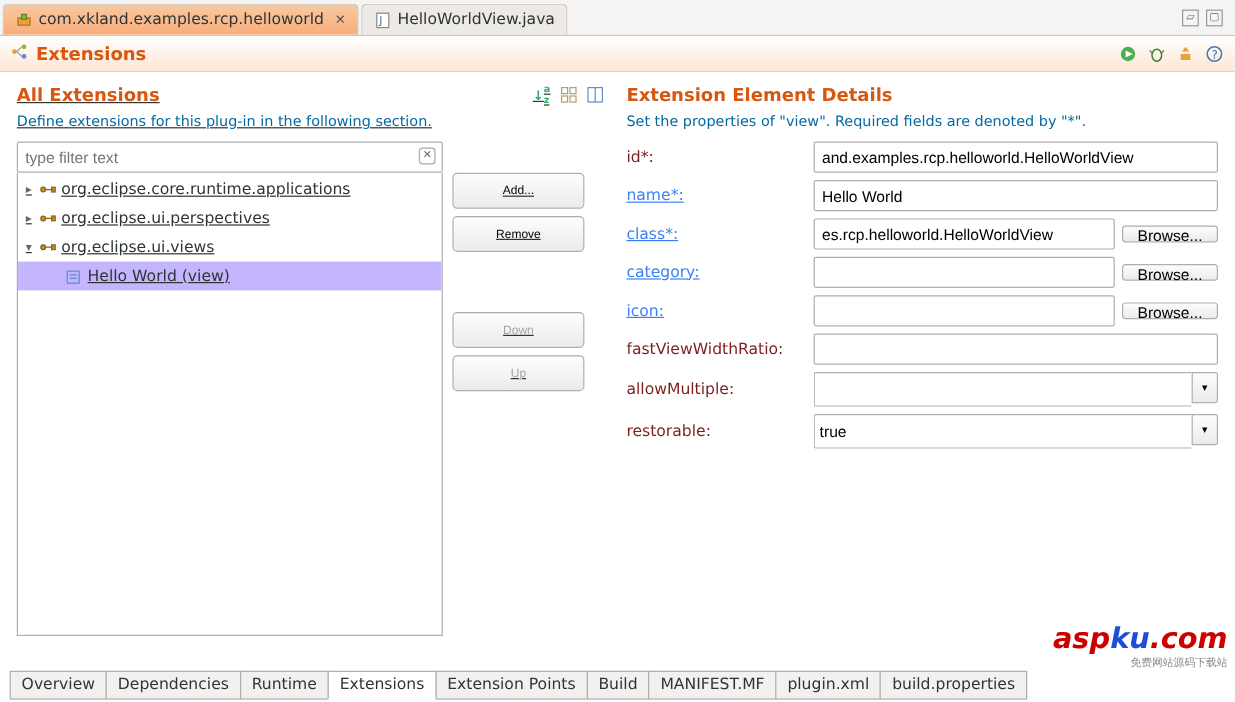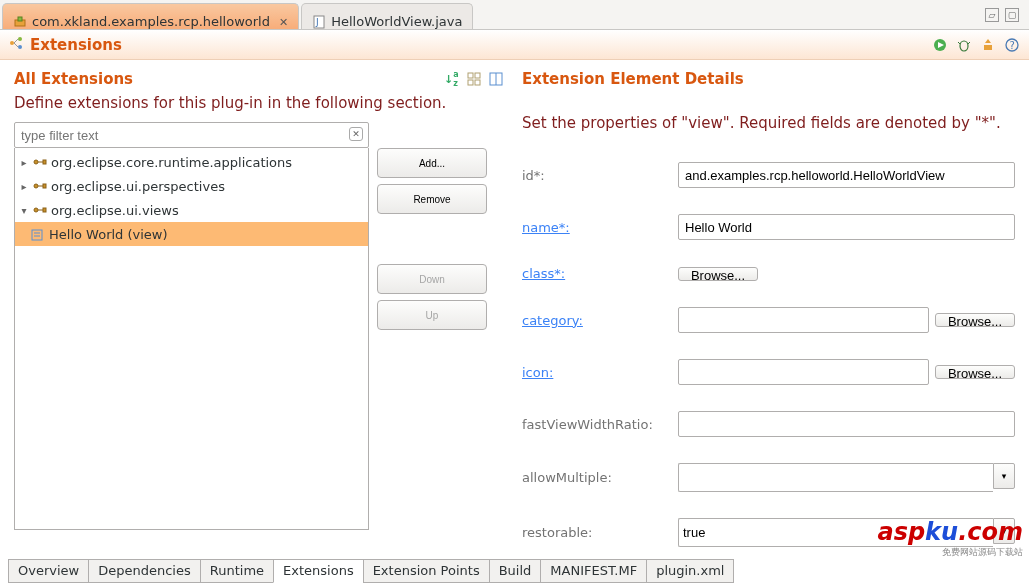--- a/index.html
+++ b/index.html
@@ -1,59 +1,59 @@
 <!DOCTYPE html>
 <html><head>
 <meta charset="utf-8">
 <style>
 * { box-sizing: border-box; margin: 0; padding: 0; }
 body { font-family: "DejaVu Sans", "Liberation Sans", Arial, sans-serif; font-size: 13px; color: #2e3436; background: #fff; width: 1029px; height: 585px; overflow: hidden; position: relative; }
 .editor-tabs { display: flex; align-items: center; height: 30px; background: #f5f4f2; border-bottom: 1px solid #c8c7c5; padding-left: 2px; }
-.etab { display: flex; align-items: flex-end; height: 26px; padding: 0 10px; border: 1px solid #c8c7c5; border-bottom: none; border-radius: 5px 5px 0 0; margin-right: 2px; margin-top: 3px; background: #ece9e6; cursor: pointer; gap: 5px; }
+.etab { display: flex; align-items: center; height: 26px; padding: 0 10px; border: 1px solid #c8c7c5; border-bottom: none; border-radius: 5px 5px 0 0; margin-right: 2px; margin-top: 3px; background: #ece9e6; cursor: pointer; gap: 5px; }
 .etab.active { background: linear-gradient(#f9c8a0, #f8ad7a); }
 .etab .icon { width: 14px; height: 14px; display: inline-block; }
 .etab .close { font-size: 11px; color: #555; margin-left: 4px; }
 .editor-tabs .spacer { flex: 1; }
 .wincontrols { display: flex; gap: 6px; padding-right: 10px; color: #666; }
 .wincontrols span { width: 14px; height: 14px; border: 1px solid #999; display: inline-flex; align-items: center; justify-content: center; font-size: 9px; cursor: pointer; }
 
 .page-header { display: flex; align-items: center; height: 30px; background: linear-gradient(#fff, #fde6d4); border-bottom: 1px solid #eecfb6; padding: 0 8px; }
 .page-header .title { color: #d8570f; font-weight: bold; font-size: 15px; }
 .page-header .icon { margin-right: 6px; }
 .page-header .actions { margin-left: auto; display: flex; gap: 6px; }
 .page-header .actions span { width: 18px; height: 18px; display: inline-flex; align-items: center; justify-content: center; cursor: pointer; }
 
 .body-area { display: flex; padding: 10px 14px; gap: 18px; height: 480px; }
-.left-pane { width: 490px; display: flex; flex-direction: column; }
-.right-pane { flex: 1; display: flex; flex-direction: column; gap: 20px; }
+.left-pane { width: 490px; display: flex; flex-direction: column; text-decoration: underline; }
+.right-pane { flex: 1; display: flex; flex-direction: column; }
 
 .section-title { color: #d8570f; font-weight: bold; font-size: 15px; margin-bottom: 6px; display: flex; align-items: center; }
 .section-title .tools { margin-left: auto; display: flex; gap: 6px; }
 .section-title .tools span { width: 16px; height: 16px; display: inline-flex; align-items: center; justify-content: center; cursor: pointer; font-size: 11px; }
-.section-desc { font-size: 15px; color: #7f1d1d; margin-bottom: 10px; }
+.section-desc { font-size: 12px; color: #0369a1; margin-bottom: 10px; }
 
 .left-content { display: flex; gap: 8px; flex: 1; }
 .tree-col { display: flex; flex-direction: column; width: 355px; }
 .filter { position: relative; }
 .filter input { width: 100%; height: 26px; border: 1px solid #b0aead; border-radius: 2px; padding: 0 24px 0 6px; background: #fff; font-size: 13px; color: #888; }
 .filter .clear { position: absolute; right: 6px; top: 5px; width: 14px; height: 14px; border: 1px solid #aaa; border-radius: 3px; font-size: 9px; display: flex; align-items: center; justify-content: center; color: #666; cursor: pointer; }
 .tree { border: 1px solid #b0aead; border-top: none; flex: 1; background: #fff; overflow: auto; padding: 2px 0; }
 .tree-item { display: flex; align-items: center; height: 24px; padding: 0 4px; cursor: pointer; gap: 4px; }
-.tree-item.child { padding-left: 16px; background: #fdba74; }
+.tree-item.child { padding-left: 40px; background: #c4b5fd; }
 .tree-item .tw { width: 10px; text-align: center; color: #666; font-size: 10px; }
 .tree-item .ext-icon { width: 14px; height: 10px; display: inline-block; }
 .tree-item .ext-icon svg { display: block; }
 
 .btn-col { display: flex; flex-direction: column; gap: 6px; width: 110px; padding-top: 26px; }
 .btn { height: 30px; border: 1px solid #b0aead; border-radius: 4px; background: linear-gradient(#fdfdfc, #ecebe9); font-size: 10px; cursor: pointer; }
 .btn:disabled { color: #a6a6a6; cursor: default; }
 .btn-col .gap { height: 38px; }
 
 .field-row { display: flex; align-items: center; margin-bottom: 6px; gap: 6px; }
-.field-row .label { width: 150px; color: #737373; font-size: 13px; }
+.field-row .label { width: 150px; color: #7f1d1d; font-size: 13px; }
 .field-row .label.link { text-decoration: underline; color: #3b82f6; cursor: pointer; }
 .field-row input[type=text] { flex: 1; height: 26px; border: 1px solid #b0aead; border-radius: 2px; padding: 0 6px; font-size: 13px; background: #fff; min-width: 0; }
 .field-row .browse { width: 80px; height: 14px; border: 1px solid #b0aead; border-radius: 3px; background: linear-gradient(#fdfdfc, #ecebe9); font-size: 13px; cursor: pointer; }
 .field-row .combo { flex: 1; display: flex; }
 .field-row .combo input { flex: 1; height: 29px; border: 1px solid #b0aead; border-right: none; border-radius: 2px 0 0 2px; padding: 0 4px; font-size: 13px; min-width: 0; }
 .field-row .combo button { width: 22px; height: 26px; border: 1px solid #b0aead; border-radius: 0 2px 2px 0; background: linear-gradient(#fdfdfc, #ecebe9); font-size: 9px; cursor: pointer; }
 
 .bottom-tabs { position: absolute; bottom: 2px; left: 8px; right: 8px; display: flex; height: 24px; }
 .btab { padding: 3px 9px; border: 1px solid #b0aead; background: #f2f1ef; font-size: 13px; margin-right: -1px; cursor: pointer; }
 .btab.active { background: #fff; border-bottom: 1px solid #fff; }
@@ -220,20 +220,21 @@
     <div class="field-row">
       <span class="label">id*:</span>
       <input type="text" value="and.examples.rcp.helloworld.HelloWorldView" style="">
     </div>
     <div class="field-row">
       <span class="label link">name*:</span>
       <input type="text" value="Hello World" style="">
     </div>
     <div class="field-row">
       <span class="label link">class*:</span>
+      <input type="text" value="es.rcp.helloworld.HelloWorldView" style="">
       <button class="browse">Browse...</button>
     </div>
     <div class="field-row">
       <span class="label link">category:</span>
       <input type="text" value="" style="">
       <button class="browse">Browse...</button>
     </div>
     <div class="field-row">
       <span class="label link">icon:</span>
       <input type="text" value="" style="">
@@ -262,18 +263,19 @@
 
 <div class="bottom-tabs">
   <div class="btab">Overview</div>
   <div class="btab">Dependencies</div>
   <div class="btab">Runtime</div>
   <div class="btab active">Extensions</div>
   <div class="btab">Extension Points</div>
   <div class="btab">Build</div>
   <div class="btab">MANIFEST.MF</div>
   <div class="btab">plugin.xml</div>
+  <div class="btab">build.properties</div>
 </div>
 
 <div class="watermark">
   <span>asp</span><span class="ku">ku</span><span>.com</span>
   <span class="sub">免费网站源码下载站</span>
 </div>
 
 </body></html>

